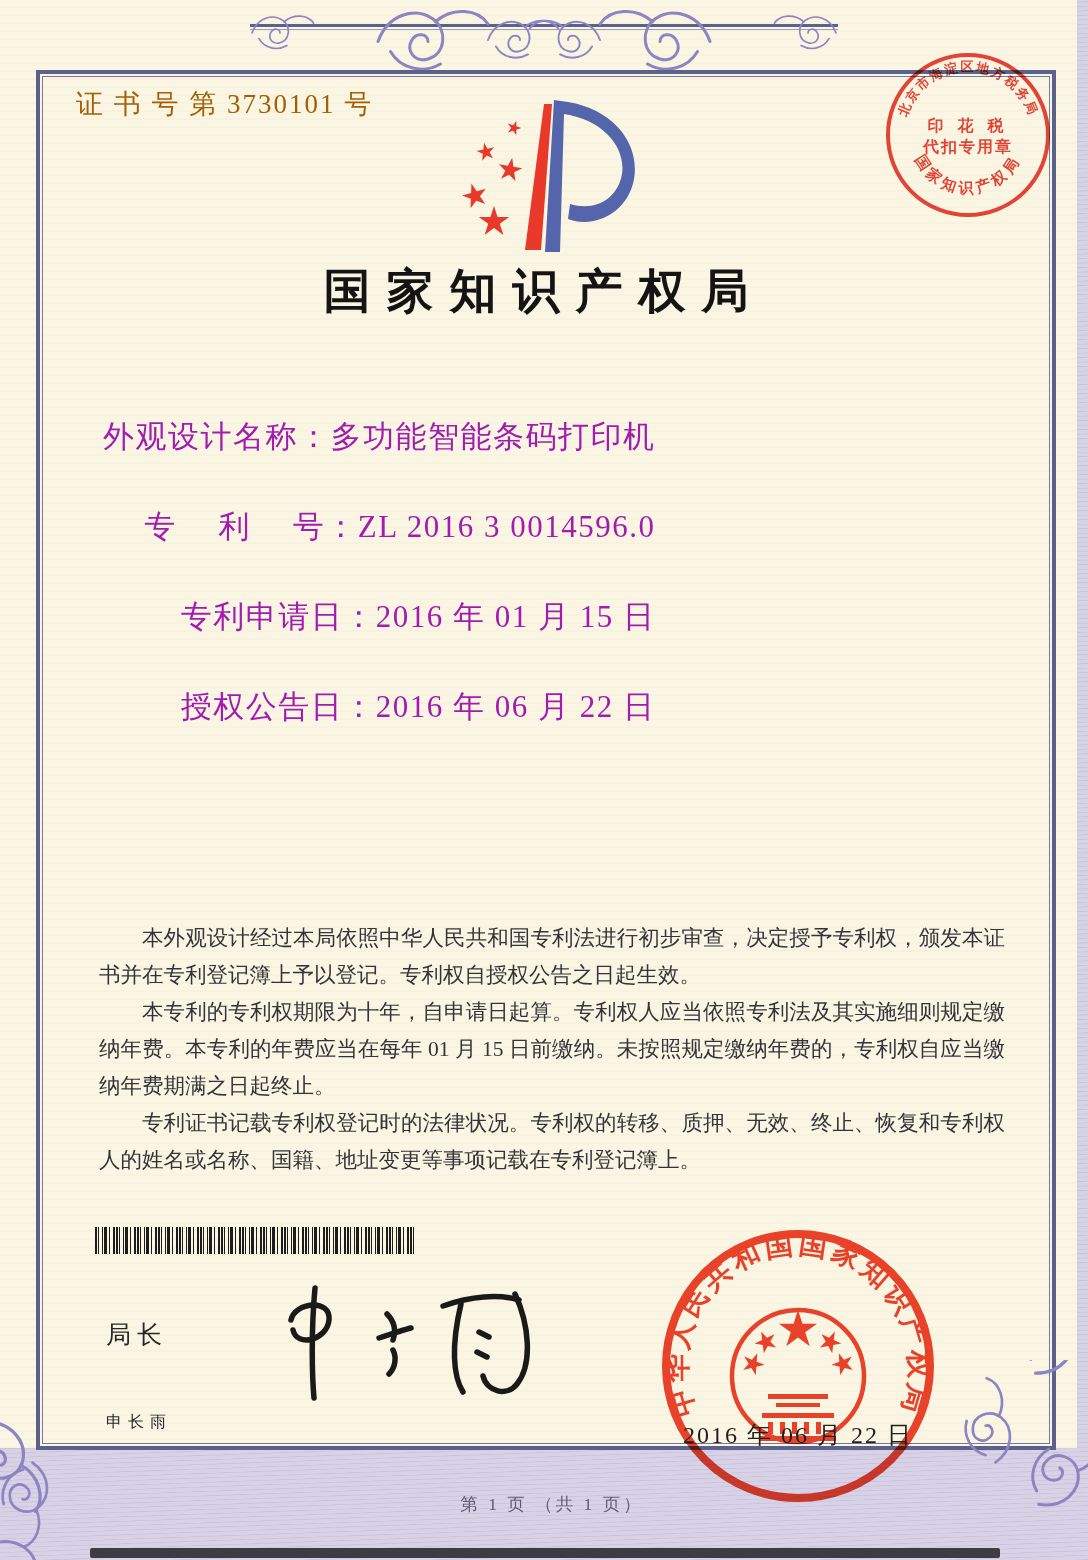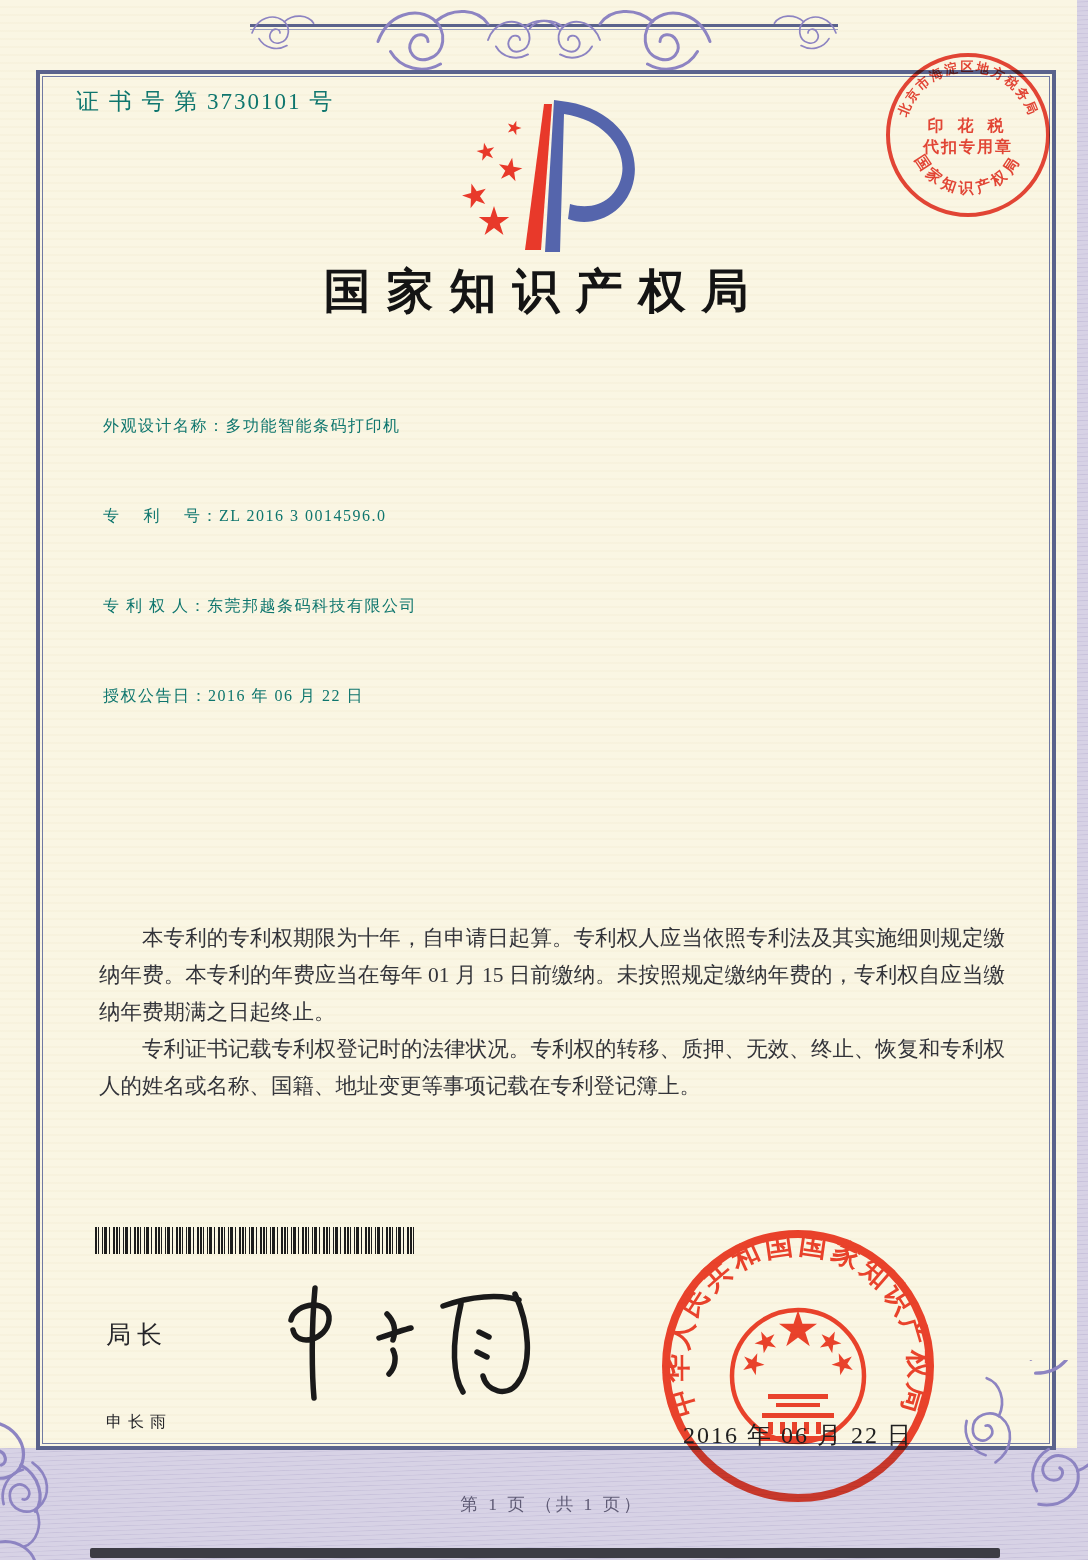--- a/index.html
+++ b/index.html
@@ -15,31 +15,31 @@
     background:
       repeating-linear-gradient(180deg,#faf6e3 0px,#faf6e3 6px,#f5efd8 7px,#faf6e3 8px);
   }
   
   .frame{
     position:absolute;left:36px;top:70px;width:1012px;height:1372px;
     border:4px solid #5a628c;
   }
   .frame-inner{position:absolute;inset:2px;border:1px solid #7079a2;}
   .cert-number{
-    position:absolute;left:76px;top:86px;font-size:23px;color:#0f766e;
+    position:absolute;left:76px;top:86px;font-size:27px;color:#a16207;
     letter-spacing:2px;white-space:nowrap;
   }
   .logo{position:absolute;left:448px;top:100px;}
   .title{
     position:absolute;left:0;top:260px;width:1088px;text-align:center;
     font-size:47px;font-weight:700;color:#141414;letter-spacing:16px;
   }
   .fields{position:absolute;left:103px;top:416px;}
-  .field-row{height:37px;margin-bottom:53px;font-size:16px;color:#0f766e;
-    letter-spacing:1.5px;white-space:nowrap;}
+  .field-row{height:37px;margin-bottom:53px;font-size:31px;color:#a21caf;
+    letter-spacing:1.5px;white-space:nowrap;text-align:right;}
   .paras{
     position:absolute;left:99px;top:920px;width:906px;
     font-size:21.5px;line-height:37px;color:#33343a;text-align:justify;
   }
   .paras p{margin:0;text-indent:2em;}
   .barcode{
     position:absolute;left:95px;top:1227px;width:322px;height:27px;
     background:repeating-linear-gradient(90deg,
       #1c1c1c 0 2px,transparent 2px 3px,
       #1c1c1c 3px 4px,transparent 4px 7px,
@@ -129,25 +129,26 @@
   <text x="90" y="86" text-anchor="middle" font-size="16" font-weight="700" fill="#e5392c" letter-spacing="5">印 花 税</text>
   <text x="90" y="107" text-anchor="middle" font-size="16" font-weight="700" fill="#e5392c" letter-spacing="2">代扣专用章</text>
   <text font-size="15" fill="#e5392c" font-weight="700" letter-spacing="4">
     <textPath href="#taxBot" startOffset="50%" text-anchor="middle">国家知识产权局</textPath>
   </text>
 </svg>
 
 <div class="fields">
   <div class="field-row"><span>外观设计名称：</span><span>多功能智能条码打印机</span></div>
   <div class="field-row"><span>专　 利　 号：</span><span>ZL 2016 3 0014596.0</span></div>
-  <div class="field-row"><span>专 利 权 人：</span><span>东莞邦越条码科技有限公司</span></div>
+  <div class="field-row"><span>专利申请日：</span><span>2016 年 01 月 15 日</span></div>
   <div class="field-row"><span>授权公告日：</span><span>2016 年 06 月 22 日</span></div>
 </div>
 
 <div class="paras">
+  <p>本外观设计经过本局依照中华人民共和国专利法进行初步审查，决定授予专利权，颁发本证书并在专利登记簿上予以登记。专利权自授权公告之日起生效。</p>
   <p>本专利的专利权期限为十年，自申请日起算。专利权人应当依照专利法及其实施细则规定缴纳年费。本专利的年费应当在每年 01 月 15 日前缴纳。未按照规定缴纳年费的，专利权自应当缴纳年费期满之日起终止。</p>
   <p>专利证书记载专利权登记时的法律状况。专利权的转移、质押、无效、终止、恢复和专利权人的姓名或名称、国籍、地址变更等事项记载在专利登记簿上。</p>
 </div>
 
 <div class="barcode"></div>
 
 <div class="officer-title">局长</div>
 <div class="officer-name">申长雨</div>
 
 <svg class="signature" width="300" height="135" viewBox="0 0 300 135">

